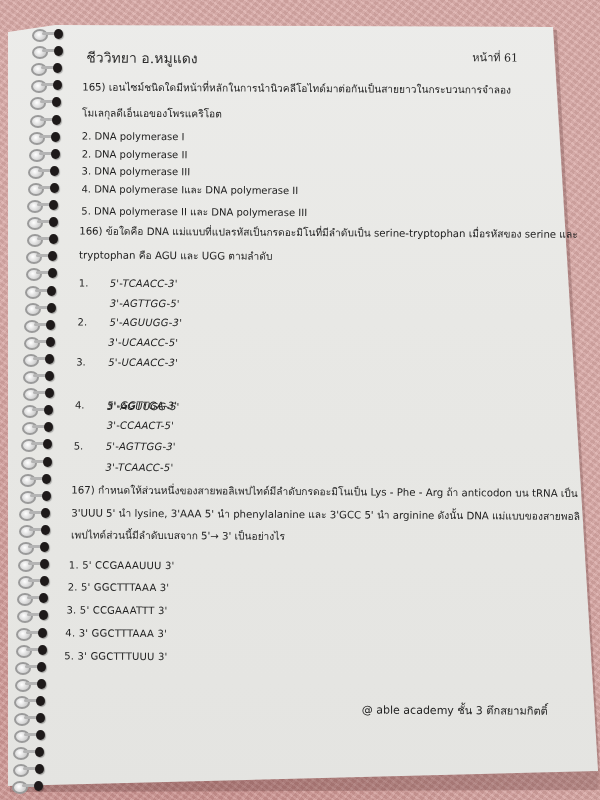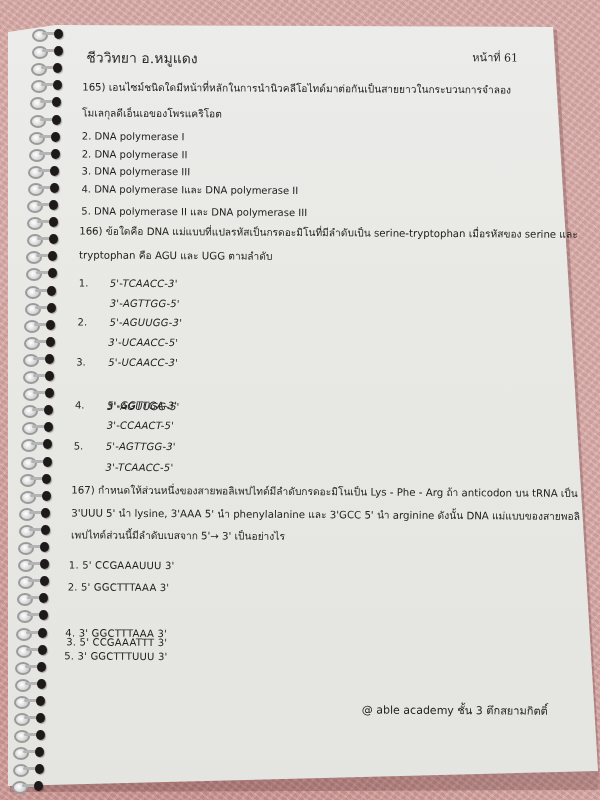--- a/index.html
+++ b/index.html
@@ -325,18 +325,18 @@
   <div class="t num" style="left:74px; top:441px;">5.</div>
   <div class="t seq" style="left:106px; top:441px;">5'-AGTTGG-3'</div>
   <div class="t seq" style="left:106px; top:462px;">3'-TCAACC-5'</div>
 
   <div class="t q" style="left:72px; top:485px;">167) กำหนดให้ส่วนหนึ่งของสายพอลิเพปไทด์มีลำดับกรดอะมิโนเป็น Lys - Phe - Arg ถ้า anticodon บน tRNA เป็น</div>
   <div class="t q" style="left:72px; top:508px;">3'UUU 5' นำ lysine, 3'AAA 5' นำ phenylalanine และ 3'GCC 5' นำ arginine ดังนั้น DNA แม่แบบของสายพอลิ</div>
   <div class="t q" style="left:72px; top:530px;">เพปไทด์ส่วนนี้มีลำดับเบสจาก 5'→ 3' เป็นอย่างไร</div>
 
   <div class="t seq" style="left:70px; top:560px; font-style:normal;">1. 5' CCGAAAUUU 3'</div>
   <div class="t seq" style="left:69px; top:582px; font-style:normal;">2. 5' GGCTTTAAA 3'</div>
-  <div class="t seq" style="left:68px; top:605px; font-style:normal;margin-top:32px;">3. 5' CCGAAATTT 3'</div>
+  <div class="t seq" style="left:68px; top:605px; font-style:normal;">3. 5' CCGAAATTT 3'</div>
   <div class="t seq" style="left:67px; top:628px; font-style:normal;">4. 3' GGCTTTAAA 3'</div>
   <div class="t seq" style="left:66px; top:651px; font-style:normal;text-align:right;">5. 3' GGCTTTUUU 3'</div>
 
   <div class="t footer" style="left:364px; top:703px;">@ able academy ชั้น 3 ตึกสยามกิตติ์</div>
 </div>
 
 </body></html>

